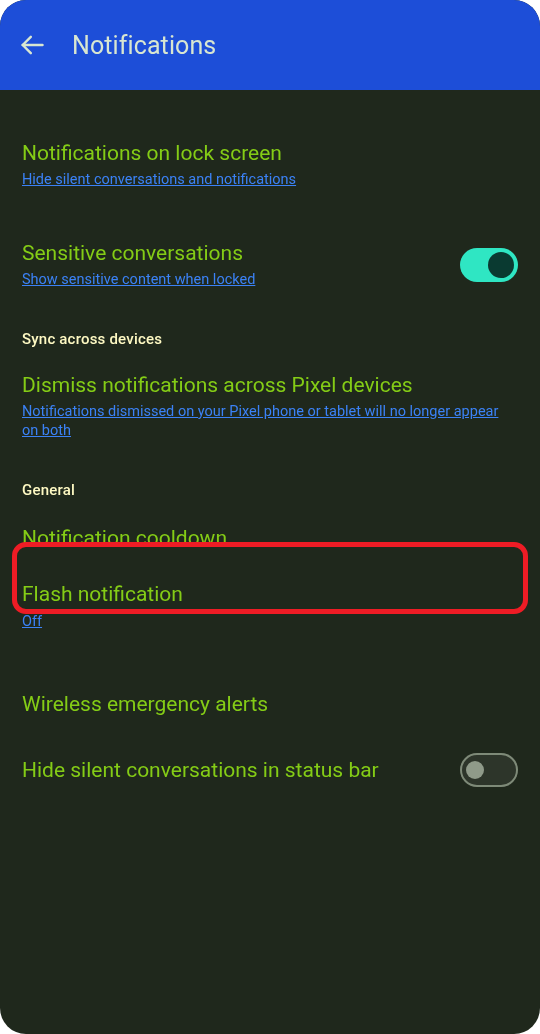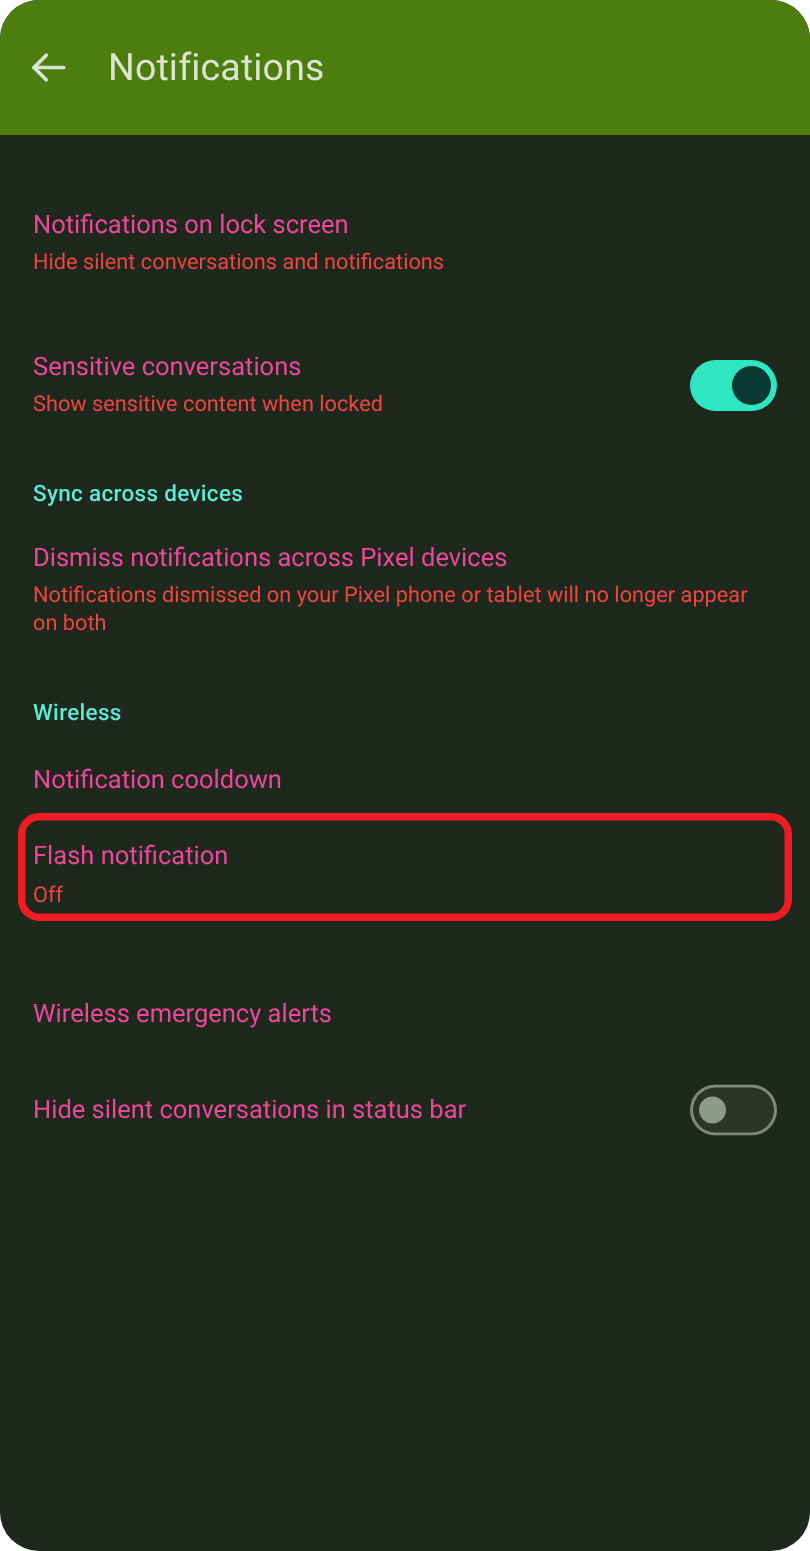--- a/index.html
+++ b/index.html
@@ -9,38 +9,38 @@
       background:#1f281c;
       border-radius:26px;
       overflow:hidden;
       position:relative;
     }
     .appbar {
       display:flex;
       align-items:center;
       height:90px;
       padding-left:18px;
-      background:#4d7c0f;
+      background:#1d4ed8;
       gap:26px;
     }
     .back-icon { width:28px; height:28px; flex:0 0 auto; }
     .back-icon svg { width:28px; height:28px; display:block; }
     .title { color:#d8e6d1; font-size:25px; font-weight:400; letter-spacing:0.1px; }
 
     .content { padding: 36px 22px 0 22px; color:#cfe1c8; }
 
     .item {
       display:flex; align-items:center; justify-content:space-between;
       padding: 14px 0 18px 0;
     }
     .item .txt { flex:1 1 auto; padding-right:12px; }
-    .item .t { color:#ec4899; font-size:17px; font-weight:400; line-height:1.25; }
-    .item .s { color:#ef4444; font-size:14.5px; line-height:1.35; margin-top:4px; }
+    .item .t { color:#84cc16; font-size:21px; font-weight:400; line-height:1.25; }
+    .item .s { color:#3b82f6; font-size:14.5px; line-height:1.35; margin-top:4px;text-decoration:underline; }
 
-    .section-label { color:#5eead4; font-size:15px; font-weight:500; padding: 22px 0 10px 0; letter-spacing:0.2px; }
+    .section-label { color:#fef9c3; font-size:15px; font-weight:500; padding: 22px 0 10px 0; letter-spacing:0.2px; }
 
     .switch { width:58px; height:34px; border-radius:17px; position:relative; flex:0 0 auto; }
     .switch .knob { width:26px; height:26px; border-radius:50%; position:absolute; top:4px; }
     .switch.on { background:#2fe6c3; }
     .switch.on .knob { background:#0a3a31; right:4px; }
     .switch.off { background:#2d352a; box-shadow: inset 0 0 0 2px #7e8a78; }
     .switch.off .knob { background:#8f9a89; left:6px; width:18px; height:18px; top:8px; }
 
     .highlight-box {
       position:absolute;
@@ -93,21 +93,21 @@
 
     <div class="section-label">Sync across devices</div>
 
     <div class="item">
       <div class="txt">
         <div class="t">Dismiss notifications across Pixel devices</div>
         <div class="s">Notifications dismissed on your Pixel phone or tablet will no longer appear on both</div>
       </div>
     </div>
 
-    <div class="section-label">Wireless</div>
+    <div class="section-label">General</div>
 
     <div class="item" style="padding-top:16px;padding-bottom:22px">
       <div class="txt">
         <div class="t">Notification cooldown</div>
       </div>
     </div>
 
     <div class="item" style="padding-top:8px">
       <div class="txt">
         <div class="t">Flash notification</div>

